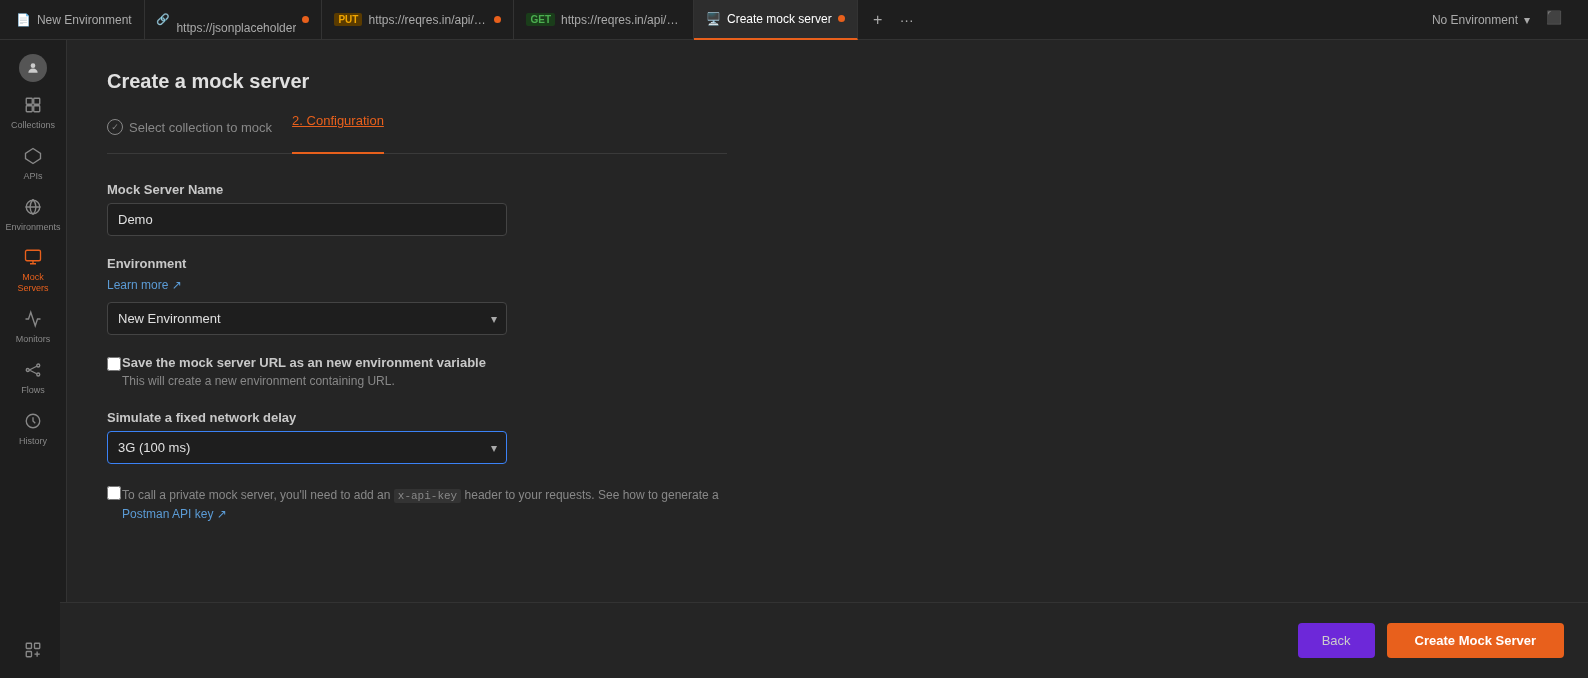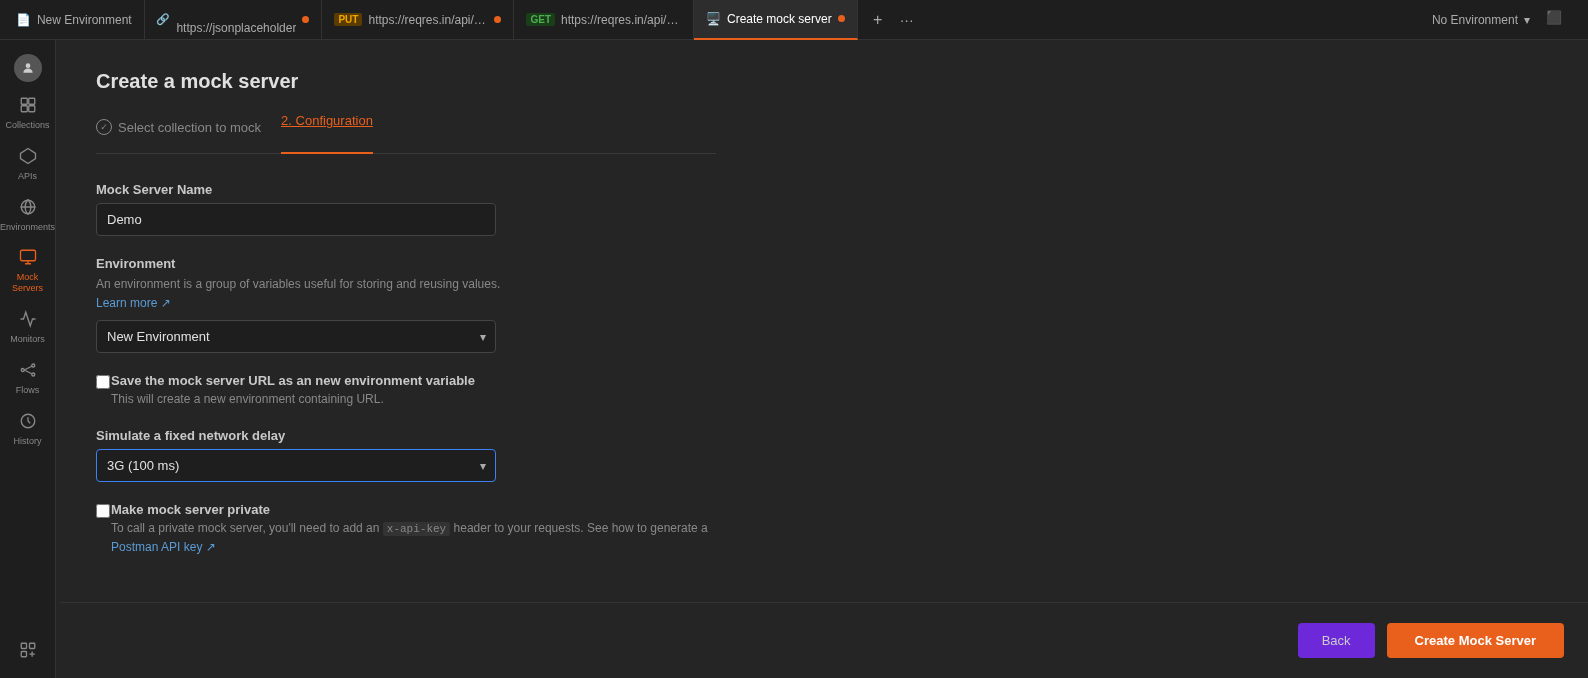--- a/index.html
+++ b/index.html
@@ -110,21 +110,21 @@
 
     
     .main-layout {
       display: flex;
       flex: 1;
       overflow: hidden;
     }
 
     
     .sidebar {
-      width: 56px;
+      width: 67px;
       background: #1e1e1e;
       border-right: 1px solid #333;
       display: flex;
       flex-direction: column;
       align-items: center;
       padding-top: 8px;
       flex-shrink: 0;
     }
     .sidebar-item {
       display: flex;
@@ -526,21 +526,20 @@
         </div>
       </div>
 
       <div class="form-group">
         <label class="form-label">Mock Server Name</label>
         <input class="form-input" type="text" value="Demo" style="">
       </div>
 
       <div class="form-group">
         <label class="form-label">Environment</label>
-        <p class="form-sublabel">An environment is a group of variables useful for storing and reusing values.</p>
         <a href="#" class="learn-more-link">Learn more ↗</a>
         <div style="margin-top:10px;">
           <div class="select-wrapper">
             <select class="form-select">
               <option>New Environment</option>
               <option>No Environment</option>
             </select>
           </div>
         </div>
       </div>
@@ -564,21 +563,20 @@
             <option>2G (300 ms)</option>
             <option>GPRS (500 ms)</option>
           </select>
         </div>
       </div>
 
       <div class="form-group">
         <div class="checkbox-row">
           <input type="checkbox" class="form-checkbox" style="">
           <div>
-            <div class="checkbox-label">Make mock server private</div>
             <div class="checkbox-desc">
               <span>To call a private mock server, you'll need to add an </span><code>x-api-key</code><span> header to your requests. See how to generate a </span><a href="#" class="postman-link">Postman API key ↗</a>
             </div>
           </div>
         </div>
       </div>
 
       <div style="height:100px;"></div>
     </div>
 

